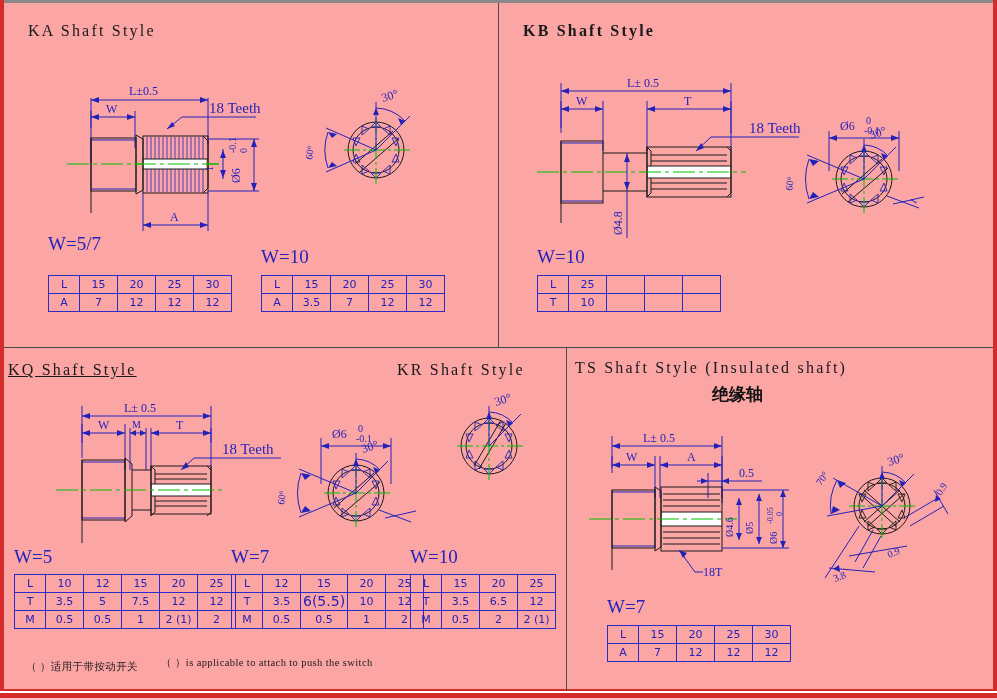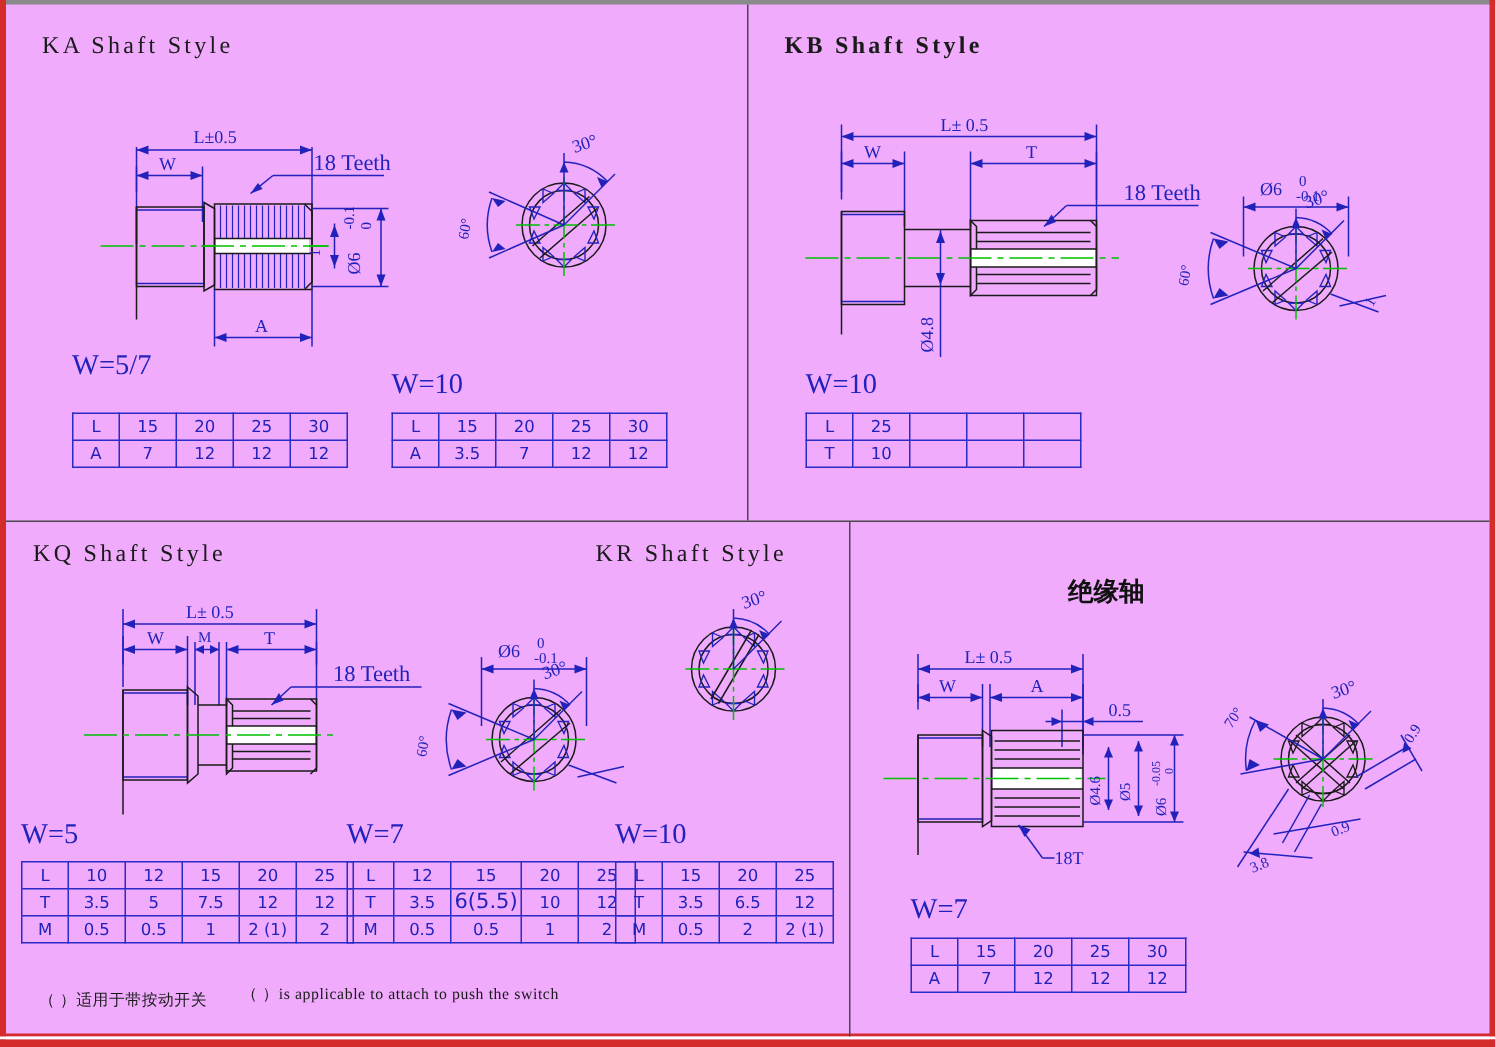--- a/index.html
+++ b/index.html
@@ -1,17 +1,17 @@
 <!DOCTYPE html>
 <html><head>
 <meta charset="utf-8">
 <style>
   html,body{margin:0;padding:0;background:#fff;}
   body{font-family:"Liberation Serif", serif;}
-  #page{position:relative;width:997px;height:698px;background:#f0abfc;overflow:hidden;
+  #page{position:relative;width:997px;height:698px;background:#fca5a5;overflow:hidden;
         box-sizing:border-box;}
   
   #frame-top{position:absolute;left:0;top:0;width:997px;height:3px;background:#8a8a8a;}
   #frame-left{position:absolute;left:0;top:0;width:4px;height:698px;background:#d42b2b;}
   #frame-right{position:absolute;right:0;top:0;width:4px;height:698px;background:#d42b2b;}
   #frame-bottom{position:absolute;left:0;bottom:0;width:997px;height:5px;background:#d42b2b;}
   #frame-bottom2{position:absolute;left:0;bottom:5px;width:997px;height:2px;background:#ffffff;}
   #frame-bottom3{position:absolute;left:0;bottom:7px;width:997px;height:2px;background:#d42b2b;}
 
   
@@ -344,21 +344,21 @@
         <td class="cell">&nbsp;</td>
         <td class="cell">&nbsp;</td>
         <td class="cell">&nbsp;</td>
       </tr>
     </tbody>
       </table>
   </div>
 
   <div class="panel" style="left:4px;top:348px;width:562px;height:343px;">
 
-    <div class="panel-title" style="left:18px;top:13px;">KQ  Shaft  Style</div>
+    <div class="panel-title" style="left:4px;top:13px;text-decoration:underline;">KQ  Shaft  Style</div>
     <div class="panel-title" style="left:393px;top:13px;">KR  Shaft  Style</div>
 
     <svg style="left:0px;top:0px;" width="300" height="215">
 
       <line class="bl" x1="78" y1="58" x2="78" y2="95"></line>
       <line class="bl" x1="207" y1="58" x2="207" y2="95"></line>
       <line class="bl" x1="78" y1="68" x2="207" y2="68"></line>
       <polygon fill="#2222bb" points="78,68 86,65 86,71"></polygon>
       <polygon fill="#2222bb" points="207,68 199,65 199,71"></polygon>
       <text class="dimtxt" x="120" y="64">L± 0.5</text>
@@ -564,20 +564,21 @@
       </tr>
     </tbody>
       </table>
 
     <div class="note" style="left:22px;top:312px;">（ ）适用于带按动开关</div>
     <div class="note" style="left:157px;top:308px;">（ ）is applicable to attach to push the switch</div>
   </div>
 
   <div class="panel" style="left:567px;top:348px;width:426px;height:343px;">
 
+    <div class="panel-title" style="left:8px;top:11px;">TS  Shaft  Style  (Insulated shaft)</div>
     <div class="panel-subtitle" style="left:145px;top:35px;">绝缘轴</div>
 
     <svg style="left:0px;top:0px;" width="260" height="250">
 
       <line class="bl" x1="45" y1="88" x2="45" y2="125"></line>
       <line class="bl" x1="155" y1="88" x2="155" y2="155"></line>
       <line class="bl" x1="45" y1="98" x2="155" y2="98"></line>
       <polygon fill="#2222bb" points="45,98 53,95 53,101"></polygon>
       <polygon fill="#2222bb" points="155,98 147,95 147,101"></polygon>
       <text class="dimtxt" x="76" y="94">L± 0.5</text>

